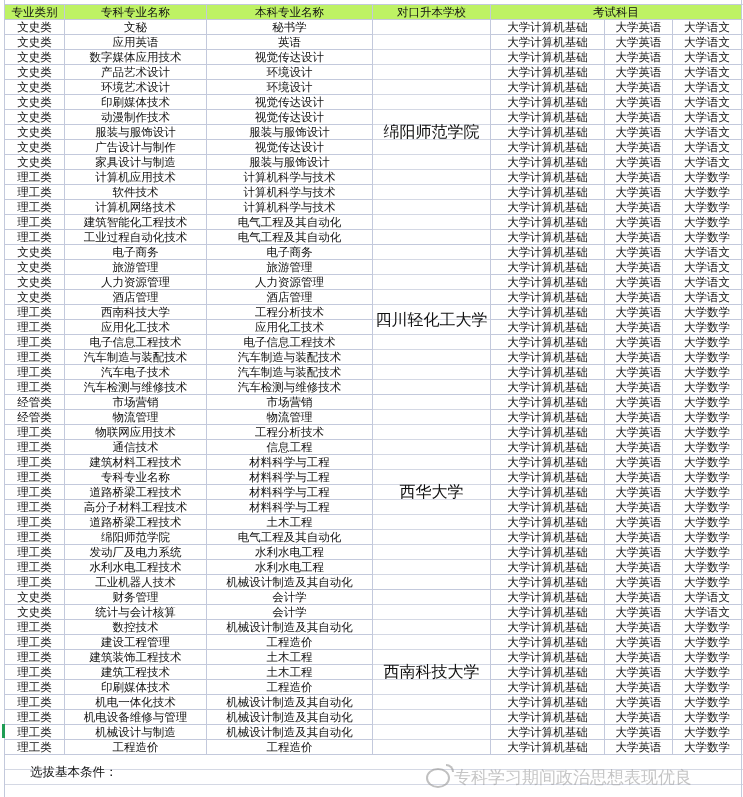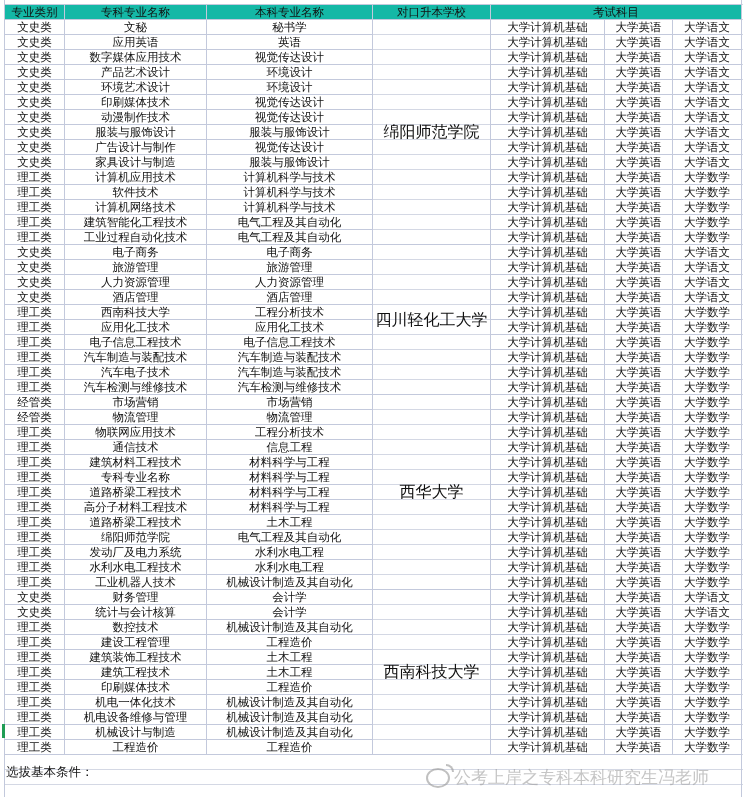--- a/index.html
+++ b/index.html
@@ -18,34 +18,34 @@
   table.grid {
     position: absolute; left: 4px; top: 4px;
     border-collapse: collapse; table-layout: fixed;
     font-size: 11.5px; line-height: 14px;
   }
   table.grid td, table.grid th {
     border: 1px solid #c3c9dc; padding: 0; height: 14px;
     text-align: center; white-space: nowrap; overflow: hidden;
     font-weight: normal;
   }
-  table.grid th { background: #14b8a6; }
+  table.grid th { background: #bef264; }
   td.school { vertical-align: middle; font-size: 16px; }
   .left-edge {
     position: absolute; left: 0; top: 0; width: 4px; height: 797px;
     border-right: 1px solid #c3c9dc; background: #fff;
   }
   .sel-marker {
     position: absolute; left: 2px; top: 724px; width: 3px; height: 14px;
     background: #1f9d55;
   }
   .footer {
     position: absolute; left: 6px; top: 764px; font-size: 12.5px; line-height: 16px;
   }
-  .footer div { white-space: nowrap; }
+  .footer div { white-space: nowrap; padding-left: 24px; }
   .watermark {
     position: absolute; left: 426px; top: 766px; font-size: 17px; color: rgba(150,150,150,0.55);
     white-space: nowrap; display: flex; align-items: center; gap: 4px;
   }
   .wm-icon {
     width: 20px; height: 16px; border: 2px solid rgba(150,150,150,0.6); border-radius: 50%;
     display: inline-block; position: relative;
   }
   .wm-icon::after { content: ""; position: absolute; right: -6px; top: -6px; width: 6px; height: 6px;
     border-top: 2px solid rgba(150,150,150,0.6); border-right: 2px solid rgba(150,150,150,0.6); border-radius: 0 8px 0 0; }
@@ -478,14 +478,14 @@
 </table>
 
 <div class="sel-marker"></div>
 
 <div class="footer">
   <div>选拔基本条件：</div>
 </div>
 
 <div class="watermark">
   <span class="wm-icon"></span>
-  <span>公考上岸之专科本科研究生冯老师</span>
+  <span>专科学习期间政治思想表现优良</span>
 </div>
 
 </body></html>

